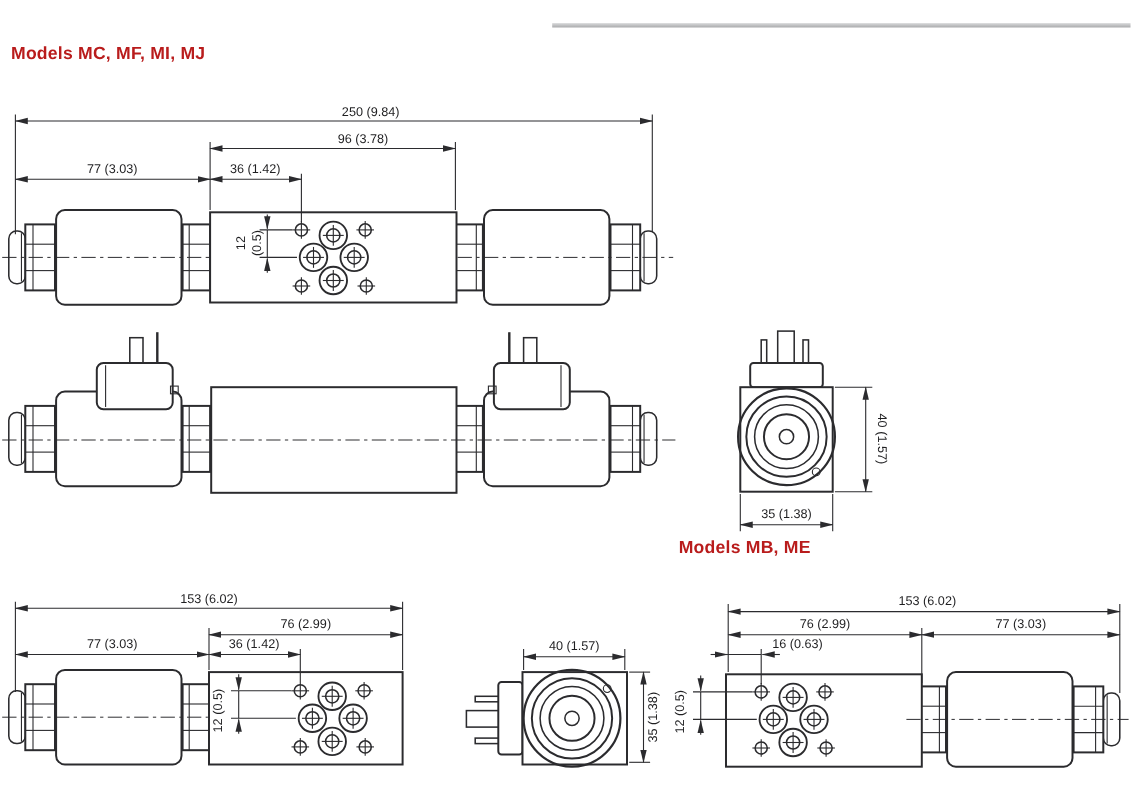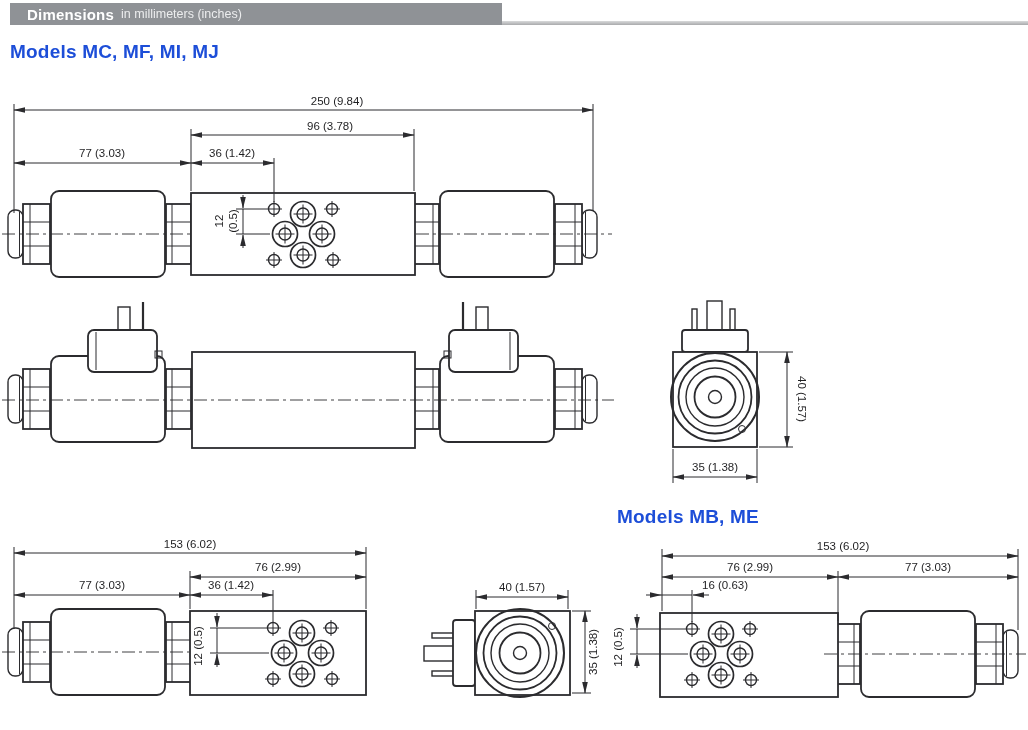--- a/index.html
+++ b/index.html
@@ -4,42 +4,38 @@
 <style>
   html,body{margin:0;padding:0;background:#fff;}
   #page{position:relative;width:1028px;height:730px;background:#fff;overflow:hidden;
         font-family:"Liberation Sans",sans-serif;}
   .hdrbar{position:absolute;left:10px;top:3px;width:492px;height:22px;background:#8f9296;
           display:flex;align-items:center;padding-left:17px;box-sizing:border-box;}
   .hdr-title{color:#fff;font-weight:bold;font-size:15px;letter-spacing:.2px;}
   .hdr-sub{color:#ecedee;font-size:12.5px;margin-left:7px;}
   .hdr-rule{position:absolute;left:502px;top:21px;width:526px;height:4px;
             background:linear-gradient(#d9dadb,#a9aaac);}
-  .h1{position:absolute;font-weight:bold;font-size:19px;color:#1d4ed8;letter-spacing:.2px;}
+  .h1{position:absolute;font-weight:bold;font-size:16px;color:#b91c1c;letter-spacing:.2px;}
   #h-top{left:10px;top:41px;}
   #h-bl{left:10px;top:506px;}
-  #h-br{left:617px;top:506px;}
+  #h-br{left:617px;top:490px;}
   svg.dwg{position:absolute;left:0;top:0;width:1028px;height:730px;}
   .ol{fill:#fff;stroke:#2b2b2e;stroke-width:1.8;}
   .olt{fill:#fff;stroke:#2b2b2e;stroke-width:1.4;}
   .thin{fill:none;stroke:#2b2b2e;stroke-width:1;}
   .dim{fill:none;stroke:#2b2b2e;stroke-width:1;}
   .cl{fill:none;stroke:#2b2b2e;stroke-width:0.9;stroke-dasharray:13 4 3 4;}
   .cir{fill:none;stroke:#2b2b2e;}
   text.t{font:11.5px "Liberation Sans",sans-serif;fill:#1f1f21;}
 </style>
 </head>
 <body>
 
 <div id="page">
 
-  <div class="hdrbar">
-    <span class="hdr-title">Dimensions</span>
-    <span class="hdr-sub">in millimeters (inches)</span>
-  </div>
   <div class="hdr-rule"></div>
 
   <div id="h-top" class="h1">Models MC, MF, MI, MJ</div>
   <div id="h-br" class="h1">Models MB, ME</div>
 
   <svg class="dwg" viewBox="0 0 1028 730">
     <defs>
       <marker id="arr" viewBox="0 0 12 7" refX="11.3" refY="3.5" markerWidth="12" markerHeight="7" markerUnits="userSpaceOnUse" orient="auto-start-reverse">
         <path d="M0,0.6 L12,3.5 L0,6.4 z" fill="#2b2b2e"></path>
       </marker>

